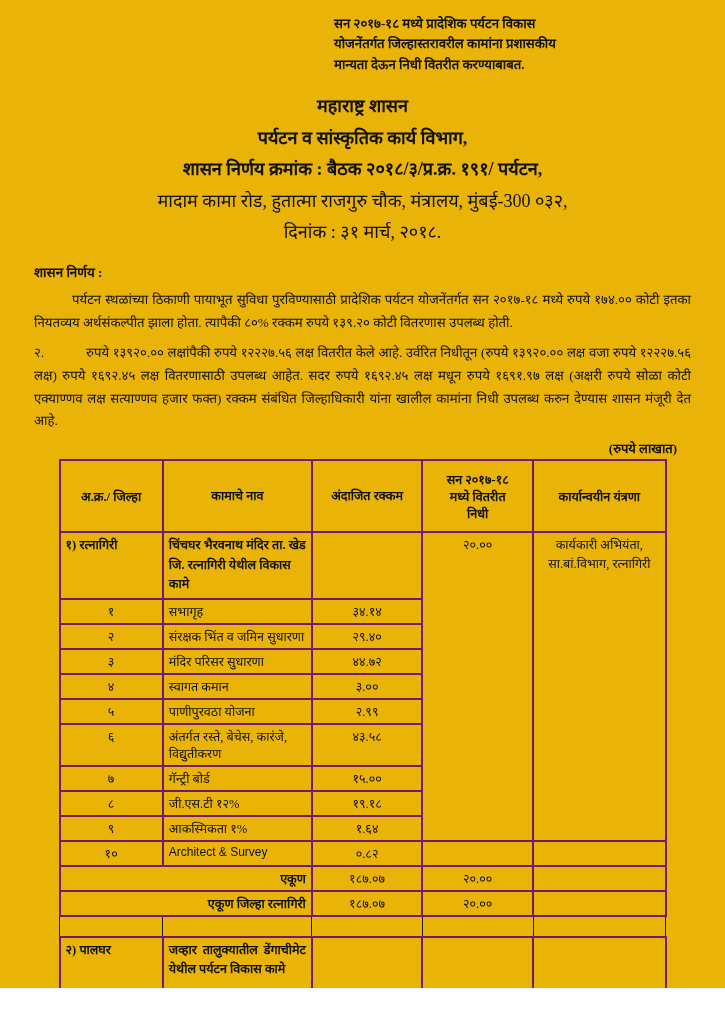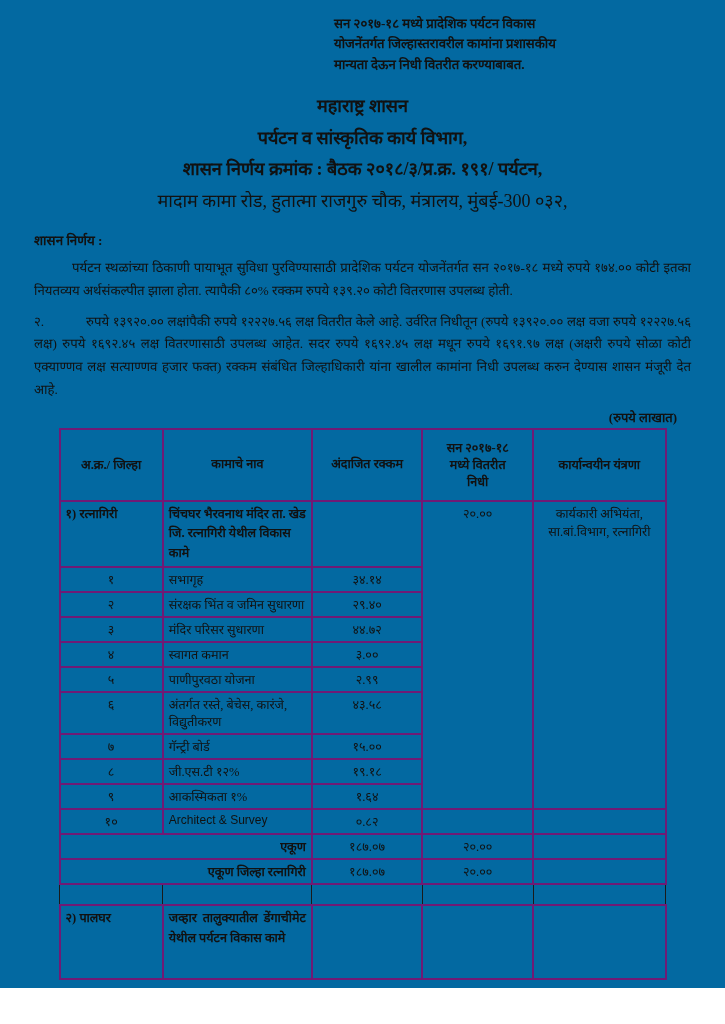--- a/index.html
+++ b/index.html
@@ -13,21 +13,21 @@
     font-family: "Liberation Serif", "DejaVu Serif", serif;
     color: #111111;
     position: relative;
     overflow: hidden;
   }
   .page {
     position: absolute;
     left: 0; top: 0;
     width: 725px;
     height: 1024px;
-    background: #0369a1;
+    background: #eab308;
     padding: 0;
     box-sizing: border-box;
   }
   .inner {
     padding: 14px 34px 0 34px;
   }
   .subject {
     margin-left: 300px;
     text-align: justify;
     font-size: 13.2px;
@@ -131,20 +131,21 @@
       <div>सन  २०१७-१८  मध्ये  प्रादेशिक  पर्यटन  विकास</div>
       <div>योजनेंतर्गत  जिल्हास्तरावरील  कामांना  प्रशासकीय</div>
       <div>मान्यता देऊन निधी वितरीत करण्याबाबत.</div>
     </div>
 
     <div class="gov-block">
       <div class="l1">महाराष्ट्र शासन</div>
       <div class="l2">पर्यटन व सांस्कृतिक कार्य विभाग,</div>
       <div class="l3">शासन निर्णय क्रमांक : बैठक २०१८/३/प्र.क्र. १९१/ पर्यटन,</div>
       <div class="l4">मादाम कामा रोड, हुतात्मा राजगुरु चौक, मंत्रालय, मुंबई-300 ०३२,</div>
+      <div class="l5">दिनांक : ३१  मार्च, २०१८.</div>
     </div>
 
     <div class="gr-label">शासन निर्णय :</div>
 
     <div class="para">
       <span class="indent"></span><span>पर्यटन स्थळांच्या ठिकाणी पायाभूत सुविधा पुरविण्यासाठी प्रादेशिक पर्यटन योजनेंतर्गत सन २०१७-१८ मध्ये रुपये १७४.०० कोटी इतका नियतव्यय अर्थसंकल्पीत झाला होता. त्यापैकी  ८०% रक्कम रुपये १३९.२० कोटी वितरणास उपलब्ध होती.</span>
     </div>
 
     <div class="para">
       <span class="para-num">२.</span><span>रुपये १३९२०.०० लक्षांपैकी रुपये १२२२७.५६ लक्ष वितरीत केले आहे. उर्वरित निधीतून  (रुपये १३९२०.०० लक्ष वजा रुपये १२२२७.५६ लक्ष) रुपये १६९२.४५ लक्ष वितरणासाठी उपलब्ध आहेत. सदर रुपये १६९२.४५ लक्ष मधून रुपये १६९१.९७ लक्ष (अक्षरी रुपये सोळा कोटी एक्याण्णव लक्ष सत्याण्णव हजार फक्त) रक्कम संबंधित जिल्हाधिकारी यांना खालील कामांना निधी उपलब्ध करुन देण्यास शासन मंजूरी देत आहे.</span>

